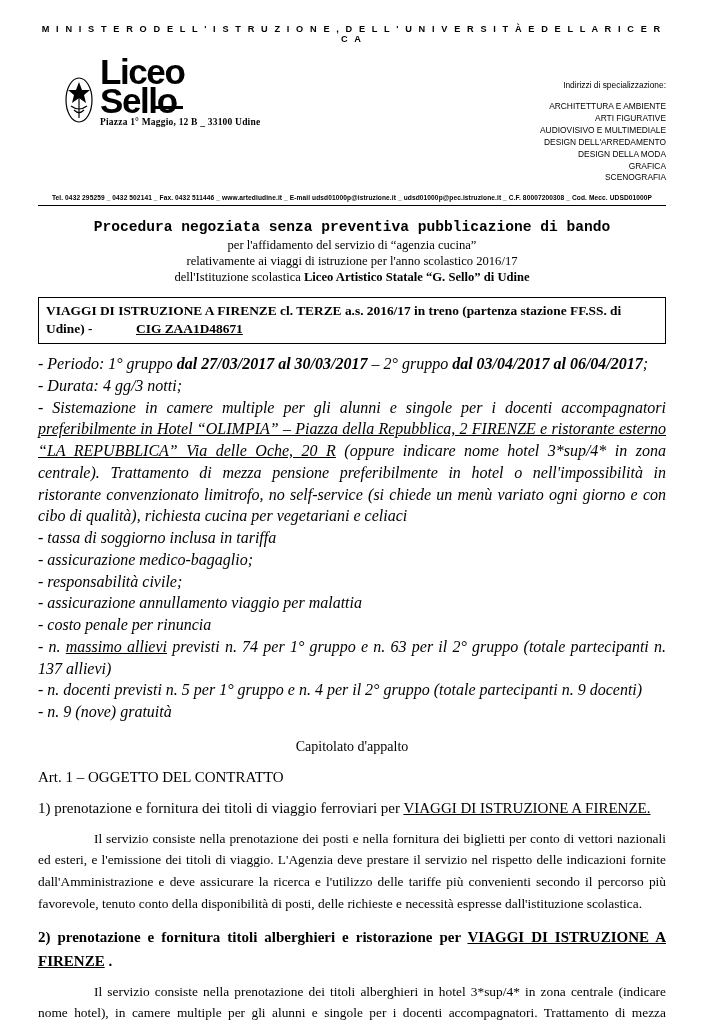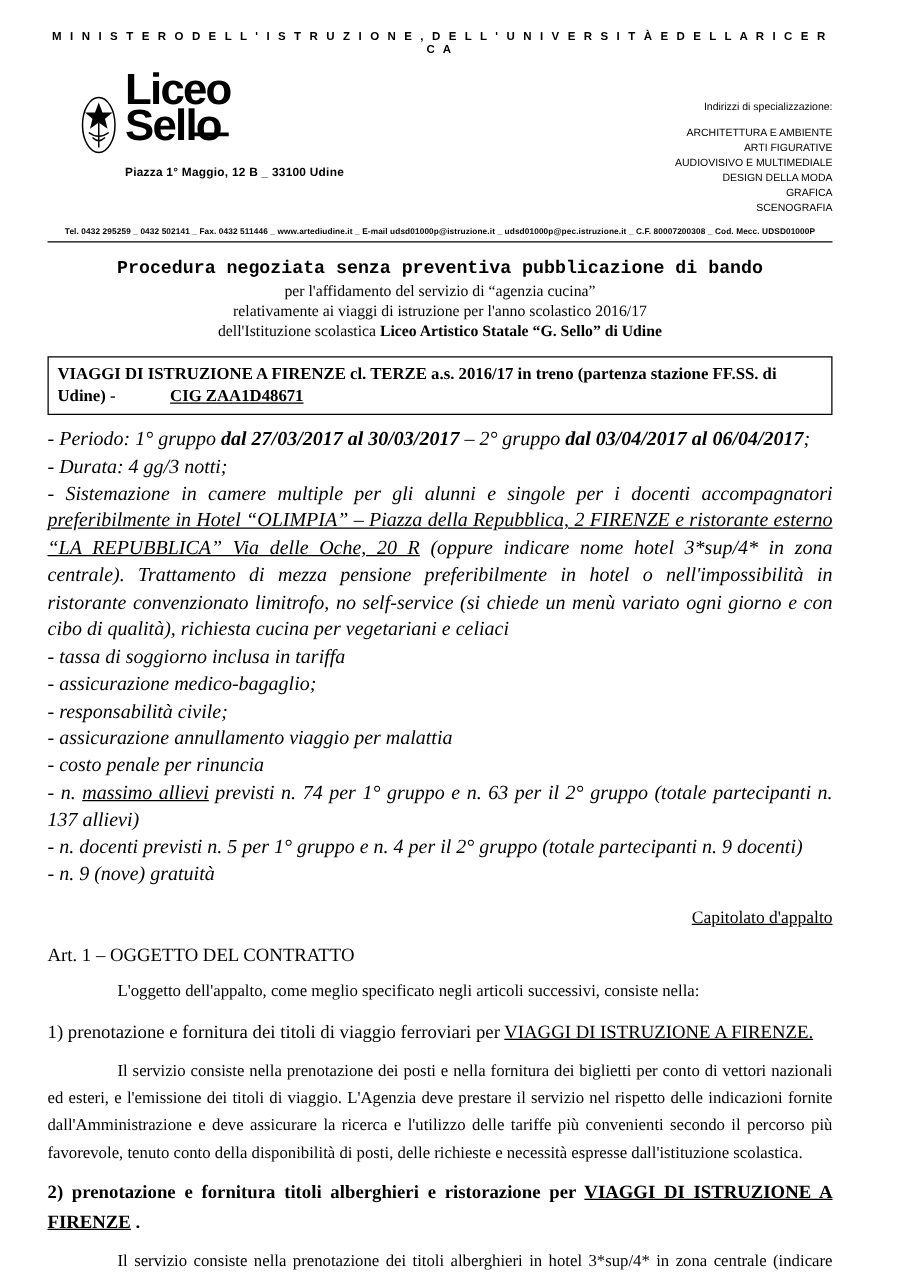--- a/index.html
+++ b/index.html
@@ -78,25 +78,25 @@
   }
   .sello-underline {
     position: absolute;
     left: 55px;
     bottom: 6px;
     width: 28px;
     height: 3px;
     background: #000;
   }
   .logo-addr {
-    font-family: Liberation Sans, sans-serif;
+    font-family: Liberation Serif, serif;
     font-size: 9.5px;
     font-weight: bold;
     letter-spacing: 0.2px;
-    margin-top: 20px;
+    margin-top: 4px;
     display: block;
   }
   .spec-block {
     text-align: right;
     font-family: "Liberation Sans", sans-serif;
     font-size: 8.4px;
     line-height: 1.42;
     padding-top: 22px;
     width: 280px;
   }
@@ -142,25 +142,24 @@
     margin-top: 9px;
     text-align: justify;
     font-style: italic;
   }
   .body-text p {
     margin: 0;
   }
   .b { font-weight: bold; }
   .u { text-decoration: underline; }
   .capitolato {
-    text-align: right;
+    text-align: center;
     font-size: 14px;
     margin-top: 16px;
     margin-bottom: 4px;
-    text-decoration: underline;
   }
   .art-title {
     font-size: 15px;
     margin-top: 14px;
     margin-bottom: 6px;
   }
   .para {
     font-size: 13.4px;
     line-height: 1.62;
     text-align: justify;
@@ -200,20 +199,21 @@
         <span class="logo-line">Liceo</span>
         <span class="logo-line logo-sello-wrap"><span>Sello</span><span class="sello-underline"></span></span>
         <span class="logo-addr">Piazza 1° Maggio, 12 B _ 33100 Udine</span>
       </div>
     </div>
     <div class="spec-block">
       <div class="spec-title">Indirizzi di specializzazione:</div>
       <div>ARCHITETTURA E AMBIENTE</div>
       <div>ARTI FIGURATIVE</div>
       <div>AUDIOVISIVO E MULTIMEDIALE</div>
+      <div>DESIGN DELL'ARREDAMENTO</div>
       <div>DESIGN DELLA MODA</div>
       <div>GRAFICA</div>
       <div>SCENOGRAFIA</div>
     </div>
   </div>
 
   <div class="contact-line">Tel. 0432 295259 _ 0432 502141 _ Fax. 0432 511446 _ www.artediudine.it _ E-mail udsd01000p@istruzione.it _ udsd01000p@pec.istruzione.it _ C.F. 80007200308 _ Cod. Mecc. UDSD01000P</div>
 
   <div class="title-block">
     <div class="title-main">Procedura negoziata senza preventiva pubblicazione di bando</div>
@@ -240,21 +240,20 @@
     <p>- costo penale per rinuncia</p>
     <p><span>- n. </span><span class="u">massimo allievi</span><span> previsti n. 74  per 1° gruppo e n. 63 per il  2° gruppo  (totale partecipanti n. 137 allievi)</span></p>
     <p>- n. docenti previsti n. 5 per 1° gruppo  e n.  4  per il  2° gruppo  (totale partecipanti n. 9 docenti)</p>
     <p>- n. 9 (nove) gratuità</p>
   </div>
 
   <div class="capitolato">Capitolato d'appalto</div>
 
   <div class="art-title">Art. 1 – OGGETTO DEL CONTRATTO</div>
 
-  <div class="para indent">L'oggetto dell'appalto, come meglio specificato negli articoli successivi, consiste nella:</div>
 
   <div class="num-head"><span class="reg">1)  prenotazione e fornitura dei titoli di viaggio ferroviari  per </span><span class="reg u">VIAGGI DI ISTRUZIONE A FIRENZE.</span></div>
 
   <div class="para indent">Il servizio consiste nella prenotazione dei posti e nella fornitura dei biglietti per conto di vettori nazionali ed esteri, e l'emissione dei titoli di viaggio. L'Agenzia deve prestare il servizio nel rispetto delle indicazioni fornite dall'Amministrazione e deve assicurare la ricerca e l'utilizzo delle tariffe più convenienti secondo il percorso più favorevole, tenuto conto della disponibilità di posti, delle richieste e necessità espresse dall'istituzione scolastica.</div>
 
   <div class="num-head"><span>2) prenotazione e fornitura titoli alberghieri e ristorazione per </span><span class="u">VIAGGI DI ISTRUZIONE A FIRENZE</span><span> .</span></div>
 
   <div class="para indent">Il servizio consiste nella prenotazione dei titoli alberghieri in hotel 3*sup/4* in zona centrale (indicare nome hotel), in camere multiple per gli alunni e singole per i docenti accompagnatori. Trattamento di mezza pensione. preferibilmente in hotel o nell'impossibilità in ristorante convenzionato limitrofo, no self-service, richiesta cucina vegetariana e per celiaci</div>
 
 </div>

